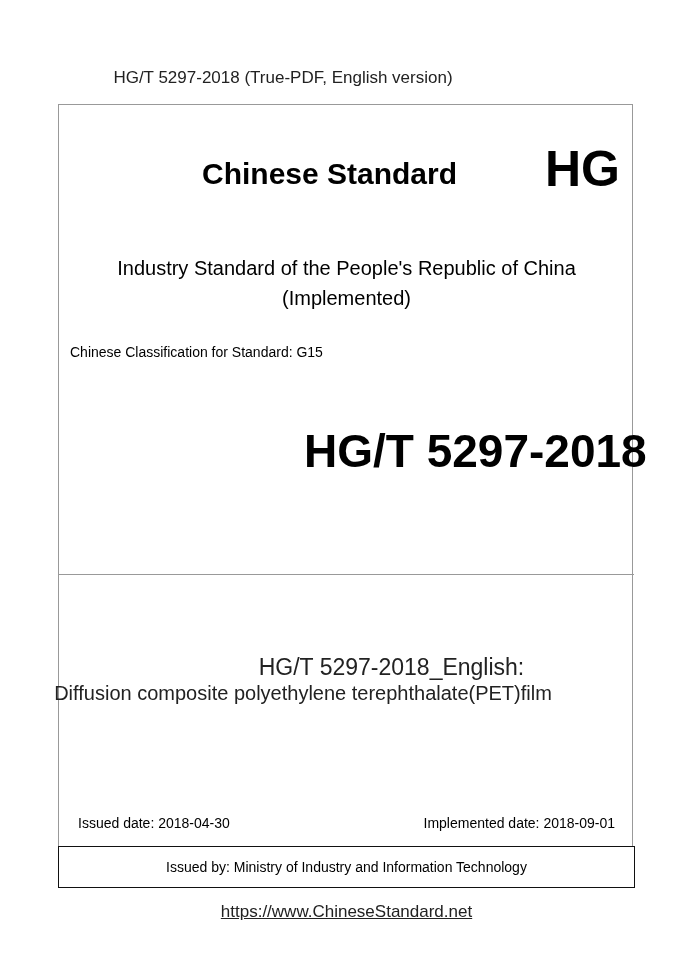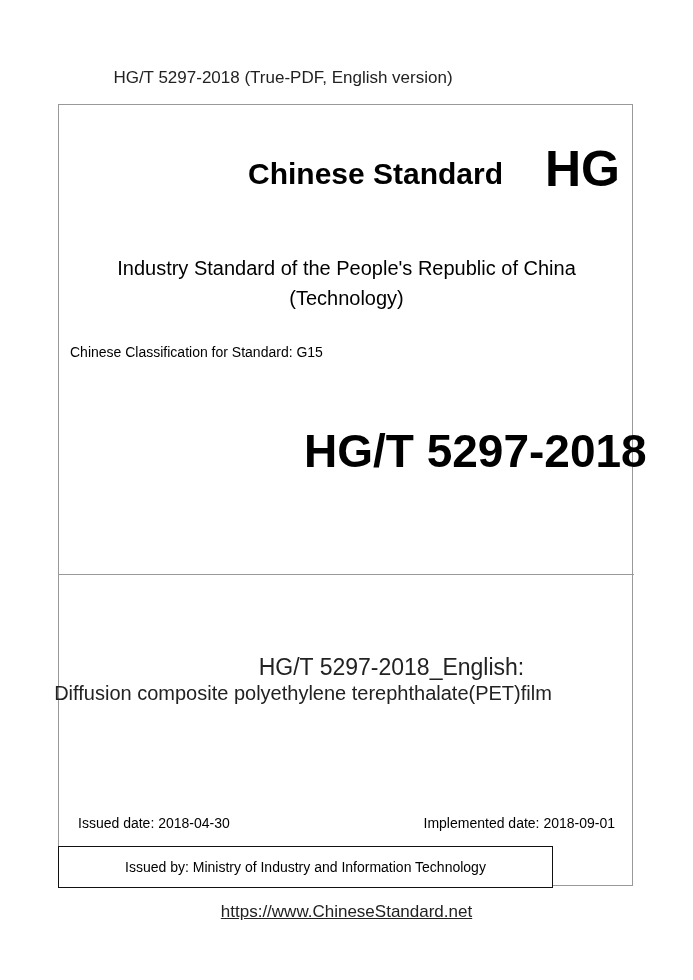--- a/index.html
+++ b/index.html
@@ -4,49 +4,49 @@
 <style>
   html, body { margin: 0; padding: 0; background: #ffffff; }
   body { width: 693px; height: 980px; position: relative; overflow: hidden;
          font-family: "Liberation Sans", sans-serif; color: #000; }
   .abs { position: absolute; white-space: nowrap; }
   .top-header { left: 0; width: 566px; top: 68px; text-align: center; font-size: 17px; color: #222; }
   .cover { position: absolute; left: 58px; top: 104px; width: 575px; height: 782px;
            border: 1.5px solid #999; box-sizing: border-box; }
   .divider { position: absolute; left: 58px; top: 574px; width: 576px; height: 0;
              border-top: 1.5px solid #999; }
-  .brand { left: 202px; top: 157px; font-size: 30px; font-weight: bold; margin-left: 46px; }
+  .brand { left: 202px; top: 157px; font-size: 30px; font-weight: bold; }
   .hg { left: 545px; top: 140px; font-size: 50px; font-weight: bold; letter-spacing: 0px; }
   .industry { left: 0; width: 693px; top: 257px; text-align: center; font-size: 20px; }
   .recommended { left: 0; width: 693px; top: 287px; text-align: center; font-size: 20px; }
   .classification { left: 70px; top: 344px; font-size: 14px; }
   .doc-number { left: 304px; top: 424px; font-size: 46px; font-weight: bold; }
   .en-title1 { left: 0; width: 693px; top: 654px; text-align: center; font-size: 23px; color: #222; padding-left: 45px; }
   .en-title2 { left: 0; width: 606px; top: 682px; text-align: center; font-size: 20px; color: #222; }
   .issued { left: 78px; top: 815px; font-size: 14px; }
   .implemented { right: 78px; top: 815px; font-size: 14px; margin-left: 20px; }
-  .issuer-box { position: absolute; left: 58px; top: 846px; width: 495px; height: 42px;
+  .issuer-box { position: absolute; left: 58px; top: 846px; width: 577px; height: 42px;
                 border: 1.5px solid #111; box-sizing: border-box; background: #fff;
                 display: flex; align-items: center; justify-content: center; font-size: 14px; }
   .website { left: 0; width: 693px; top: 894px; text-align: center; font-size: 17px; color: #222;
              text-decoration: underline; margin-top: 8px; }
 </style>
 </head>
 <body>
 
 <div class="abs top-header">HG/T 5297-2018 (True-PDF, English version)</div>
 
 <div class="cover"></div>
 <div class="divider"></div>
 
 <div class="abs brand">Chinese Standard</div>
 <div class="abs hg">HG</div>
 
 <div class="abs industry">Industry Standard of the People's Republic of China</div>
-<div class="abs recommended">(Technology)</div>
+<div class="abs recommended">(Implemented)</div>
 
 <div class="abs classification">Chinese Classification for Standard: G15</div>
 
 <div class="abs doc-number">HG/T 5297-2018</div>
 
 <div class="abs en-title1">HG/T 5297-2018_English:</div>
 <div class="abs en-title2">Diffusion composite polyethylene terephthalate(PET)film</div>
 
 <div class="abs issued">Issued date: 2018-04-30</div>
 <div class="abs implemented">Implemented date: 2018-09-01</div>

